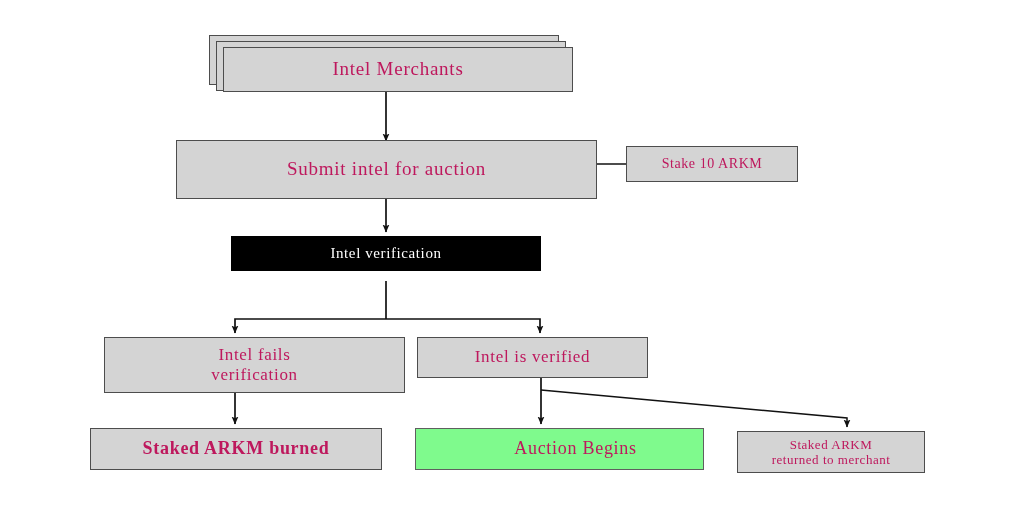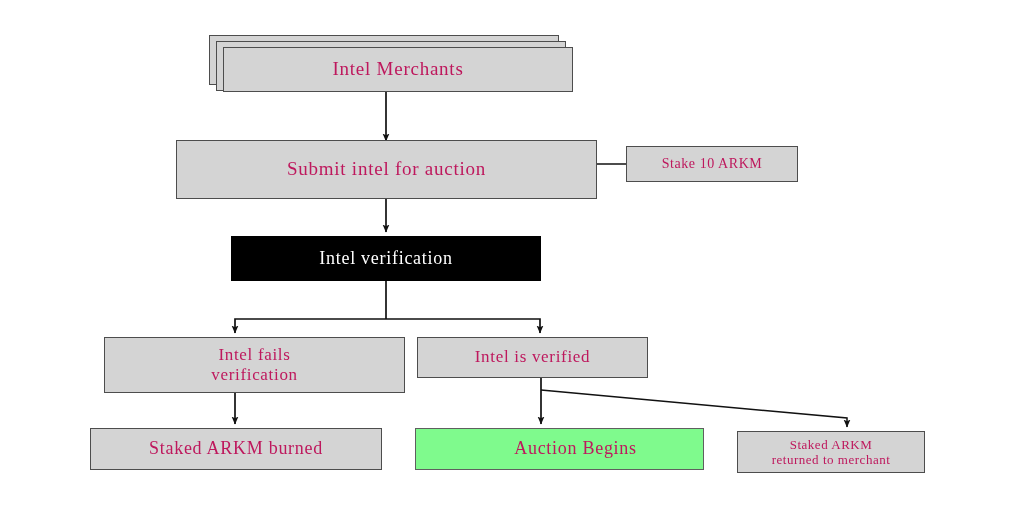--- a/index.html
+++ b/index.html
@@ -100,34 +100,34 @@
   </div>
 
   <div class="node" style="left:176px; top:140px; width:421px; height:59px; font-size:19px;">
     <span class="lbl">Submit intel for auction</span>
   </div>
 
   <div class="node" style="left:626px; top:146px; width:172px; height:36px; font-size:14px;">
     <span class="lbl">Stake 10 ARKM</span>
   </div>
 
-  <div class="node node-black" style="left:231px; top:236px; width:310px; height:45px; font-size:18px;">
+  <div class="node node-black" style="left:231px; top:236px; width:310px; height:35px; font-size:15px;">
     <span class="lbl">Intel verification</span>
   </div>
 
   <div class="node" style="left:104px; top:337px; width:301px; height:56px; font-size:17px;">
     <span class="lbl">Intel fails
 verification</span>
   </div>
 
   <div class="node" style="left:417px; top:337px; width:231px; height:41px; font-size:17px;">
     <span class="lbl">Intel is verified</span>
   </div>
 
-  <div class="node" style="left:90px; top:428px; width:292px; height:42px; font-size:18px;">
+  <div class="node" style="left:90px; top:428px; width:292px; height:42px; font-size:18px;font-weight:bold;">
     <span class="lbl">Staked ARKM burned</span>
   </div>
 
   <div class="node node-green" style="left:415px; top:428px; width:289px; height:42px; font-size:18px;padding-left:32px;">
     <span class="lbl">Auction Begins</span>
   </div>
 
   <div class="node" style="left:737px; top:431px; width:188px; height:42px; font-size:13px;">
     <span class="lbl">Staked ARKM
 returned to merchant</span>

